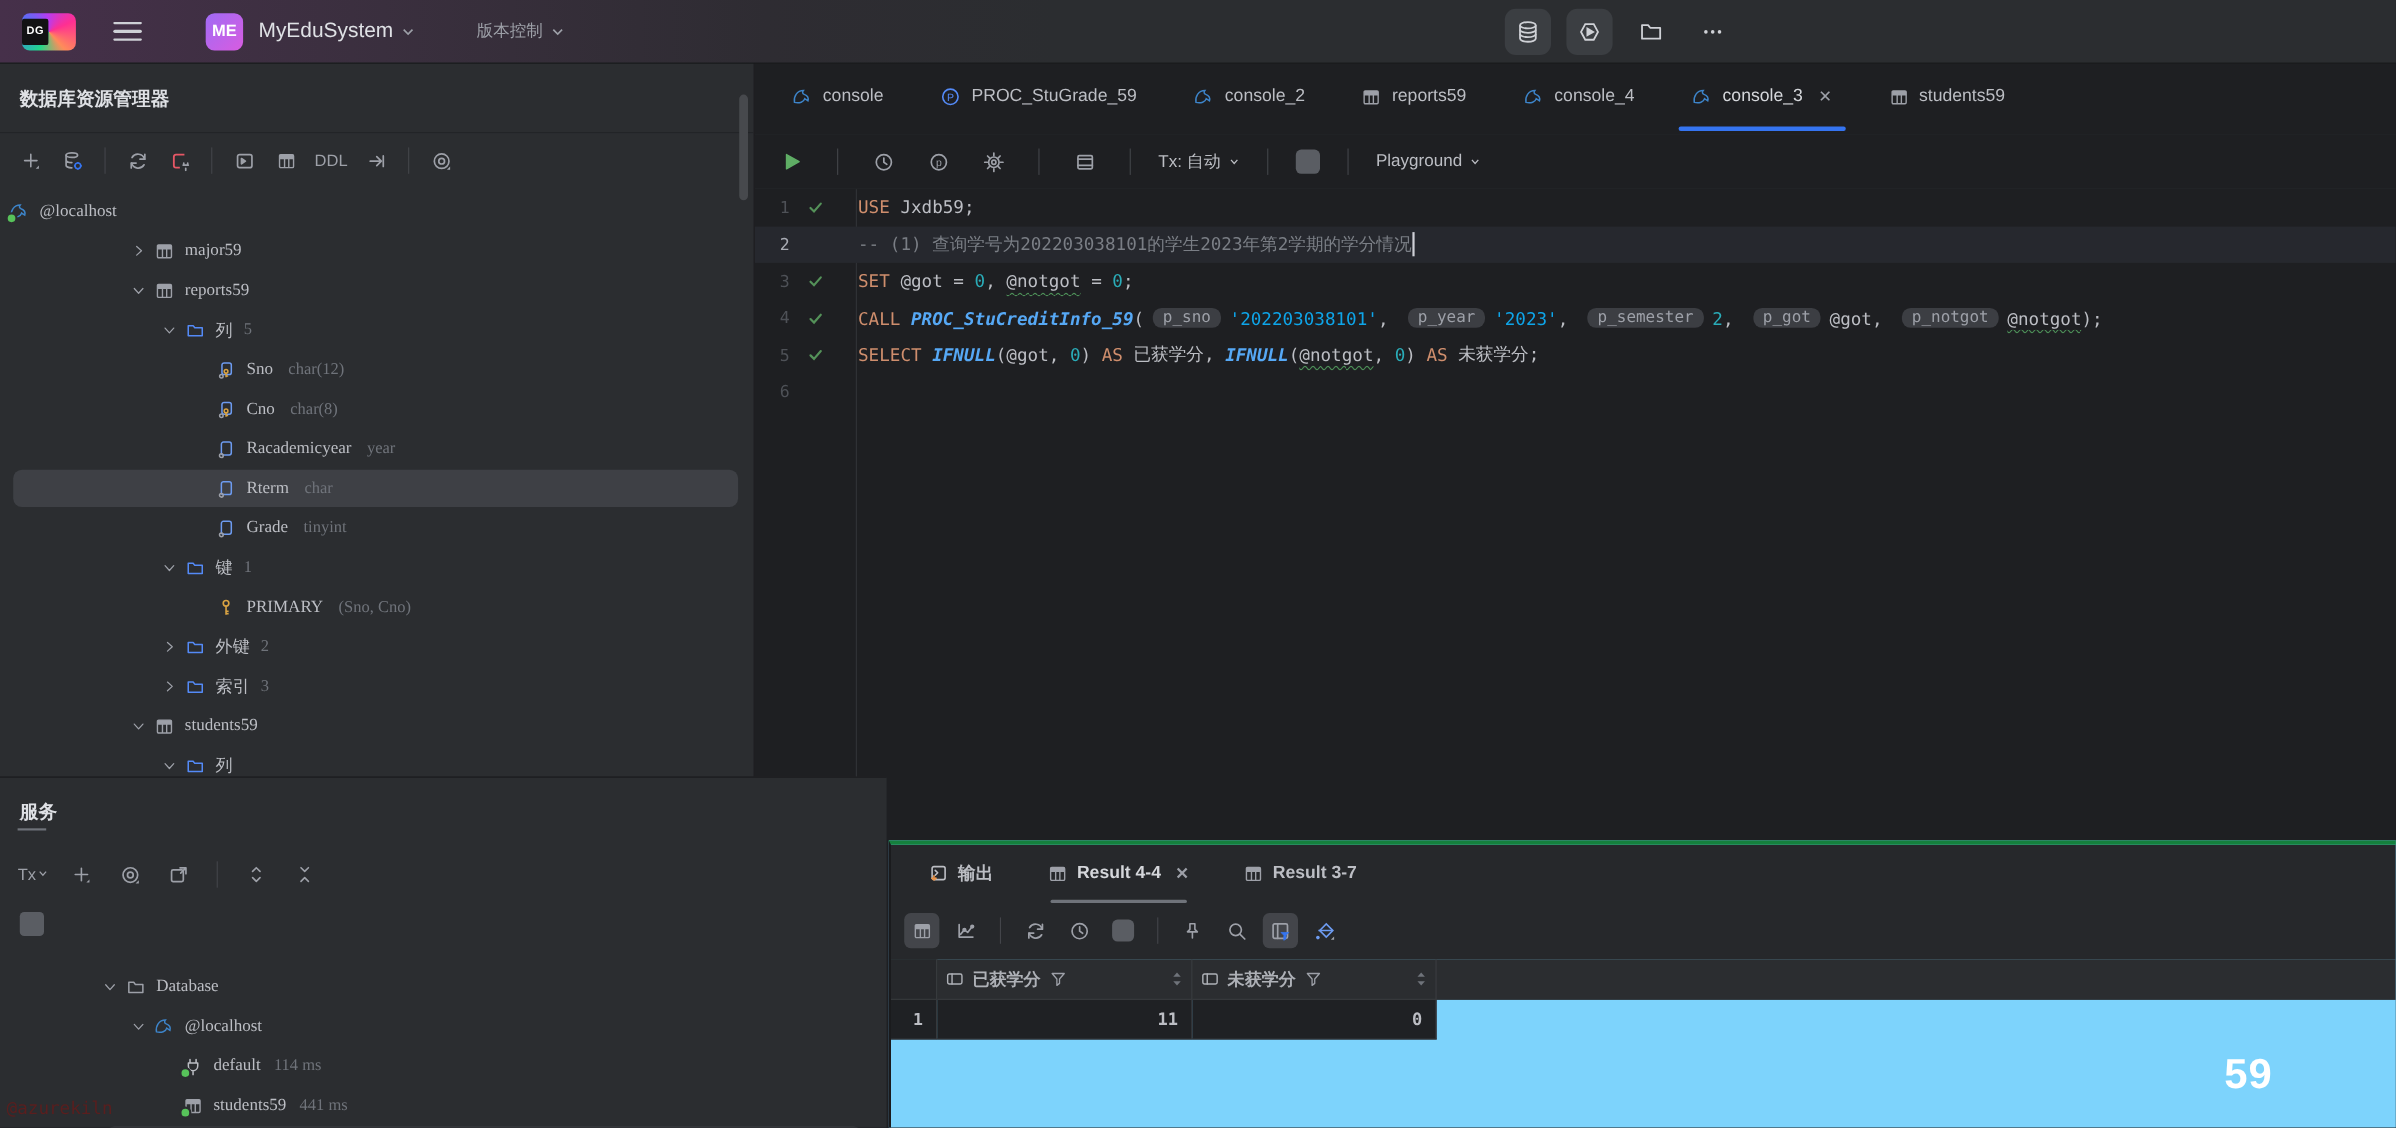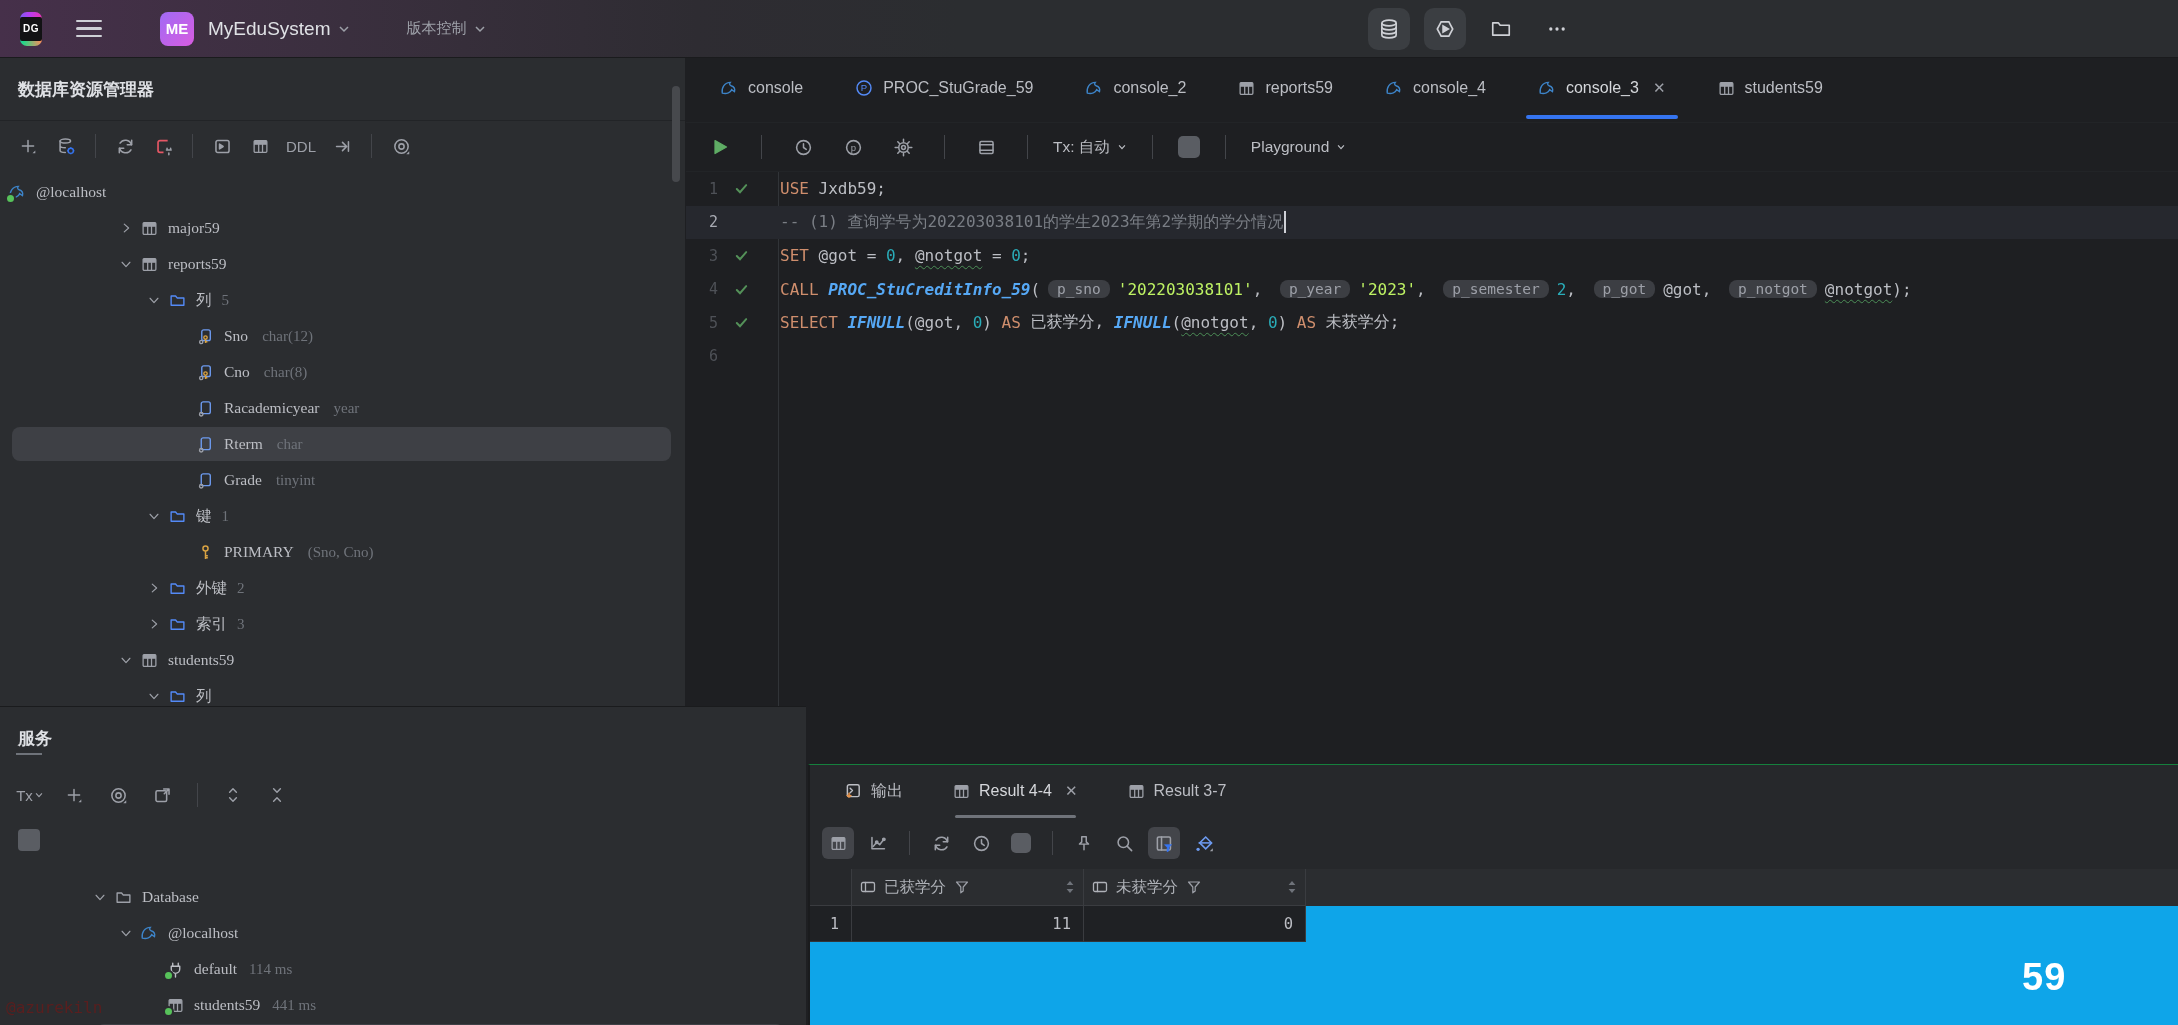--- a/index.html
+++ b/index.html
@@ -2,23 +2,23 @@
 <html><head>
 <meta charset="utf-8">
 <style>
   html,body{margin:0;padding:0;background:#1e1f22;width:2178px;height:1025px;overflow:hidden;
     font-family:"Liberation Sans",sans-serif;-webkit-font-smoothing:antialiased;}
   .abs{position:absolute;}
   
   .titlebar{left:0;top:0;width:2178px;height:58px;
     background:linear-gradient(90deg,#46304a 0%,#3a2f3e 16%,#2e2c32 32%,#2b2d30 44%,#2b2d30 100%);
     display:flex;align-items:center;border-bottom:1px solid #1a1b1d;box-sizing:border-box;}
-  .dg-logo{width:22px;height:34px;margin-left:20px;border-radius:7px;
+  .dg-logo{width:49px;height:34px;margin-left:20px;border-radius:7px;
     background:conic-gradient(from 210deg,#21d789,#3f7bf5,#b63cf2,#ff2f92,#ff8c5a,#21d789);
-    display:flex;align-items:center;justify-content:flex-end;}
+    display:flex;align-items:center;justify-content:flex-start;}
   .dg-inner{width:24px;height:24px;background:#121214;border-radius:2px;color:#fff;
     font-size:10px;font-weight:bold;display:flex;align-items:center;justify-content:center;letter-spacing:.5px;}
   .hamburger{margin-left:34px;width:26px;display:flex;flex-direction:column;gap:5px;}
   .hamburger i{height:2.4px;background:#ced0d6;border-radius:2px;display:block;}
   .me-avatar{width:34px;height:34px;border-radius:8px;margin-left:58px;
     background:linear-gradient(135deg,#a06bf5,#d85ce0);color:#fff;font-weight:bold;font-size:15px;
     display:flex;align-items:center;justify-content:center;}
   .proj-name{color:#dfe1e5;font-size:19px;margin-left:14px;}
   .vcs{color:#9da0a8;font-size:15px;margin-left:56px;}
   .chev{width:12px;height:12px;display:inline-block;margin-left:8px;color:#9da0a8;}
@@ -69,31 +69,31 @@
   .code-line{height:33.5px;display:flex;align-items:center;position:relative;
     font-family:"DejaVu Sans Mono",monospace;font-size:16px;}
   .code-line.current{background:#26282e;}
   .ln{width:32px;text-align:right;color:#4e5157;font-size:15px;flex:0 0 32px;}
   .ln.cur{color:#a8abb3;}
   .gcheck{width:46px;display:flex;align-items:center;justify-content:center;flex:0 0 46px;color:#549159;}
   .ctext{padding-left:16px;white-space:pre;display:flex;align-items:center;}
   .kw{color:#cf8e6d;}
   .pl{color:#bcbec4;}
   .num{color:#2aacb8;}
-  .str{color:#bef264;}
+  .str{color:#0ea5e9;}
   .fn{color:#56a8f5;font-style:italic;font-weight:600;}
   .cm{color:#7a7e85;}
   .sq{color:#bcbec4;text-decoration:underline;text-decoration-style:wavy;text-decoration-color:#4c8f57;
     text-decoration-thickness:1px;text-underline-offset:4px;}
   .pill{background:#3c3e43;color:#9da0a8;border-radius:8px;padding:1px 9px;margin:0 8px;font-size:14.5px;
     font-family:"DejaVu Sans Mono",monospace;}
   .caret{display:inline-block;width:2px;height:22px;background:#ced0d6;margin-left:1px;}
   
-  .results{left:808px;top:764px;width:1370px;height:261px;background:#0ea5e9;border-top:1px solid #15803d;
-    border-left:2px solid #1a1b1d;box-sizing:border-box;overflow:hidden;}
+  .results{left:808px;top:764px;width:1370px;height:261px;background:#7dd3fc;border-top:4px solid #15803d;
+    border-left:2px solid #1a1b1d;box-sizing:border-box;overflow:hidden;font-weight:bold;}
   .rtabs{height:52px;background:#26282b;display:flex;align-items:center;padding-left:22px;}
   .rtab{height:52px;display:flex;align-items:center;padding:0 12px;margin-right:26px;gap:9px;color:#bcbec4;font-size:16px;position:relative;}
   .rtoolbar{height:52px;background:#26282b;display:flex;align-items:center;gap:8px;padding-left:12px;color:#9da0a8;}
   .tbtn.sel{background:#43454a;}
   .grid{display:flex;flex-direction:column;}
   .ghead{display:flex;height:37px;background:#2b2d30;}
   .gcell{box-sizing:border-box;border-right:1px solid #3a3c40;display:flex;align-items:center;font-size:15.5px;}
   .ghead .gcell{color:#aeb1b7;gap:8px;padding:0 8px;border-bottom:1px solid #3a3c40;}
   .gnum{width:42px;flex:0 0 42px;justify-content:center;color:#6f737a;background:#26282b;
     font-family:"DejaVu Sans Mono",monospace;font-size:15px;}

